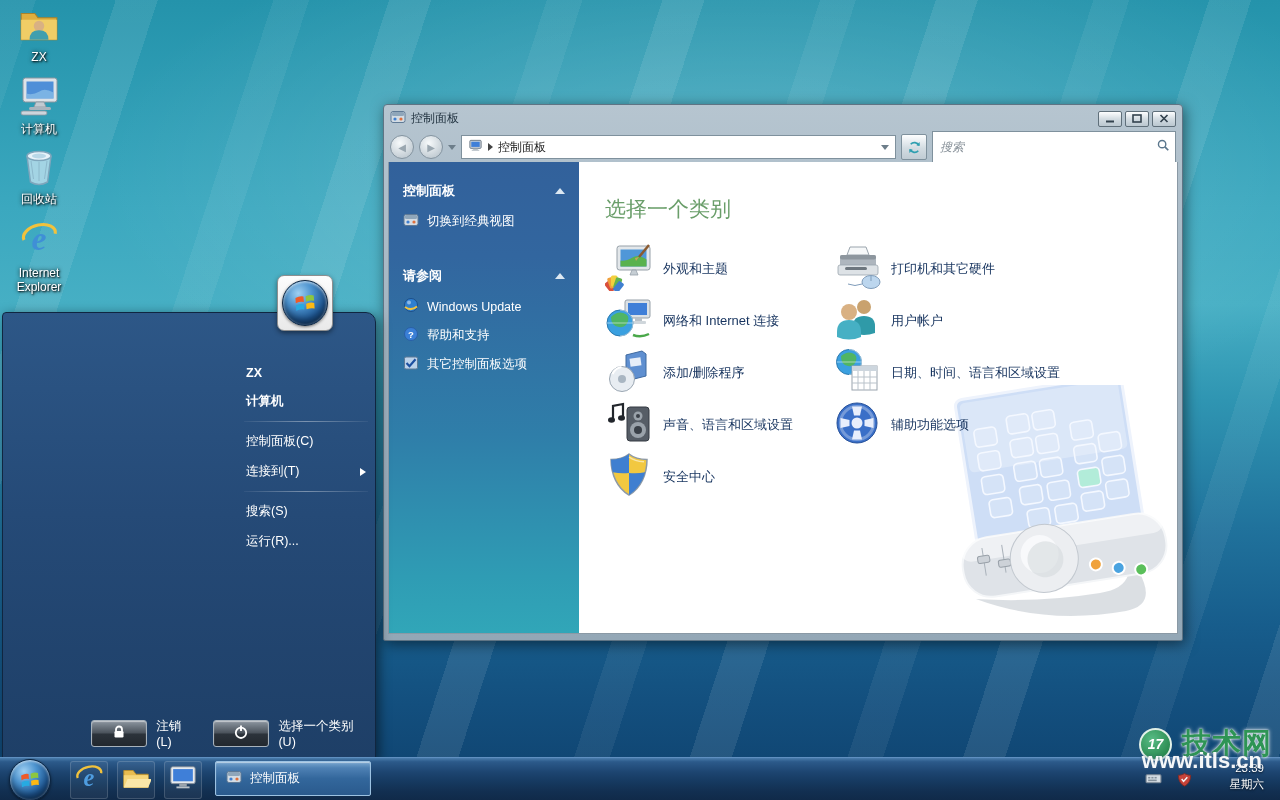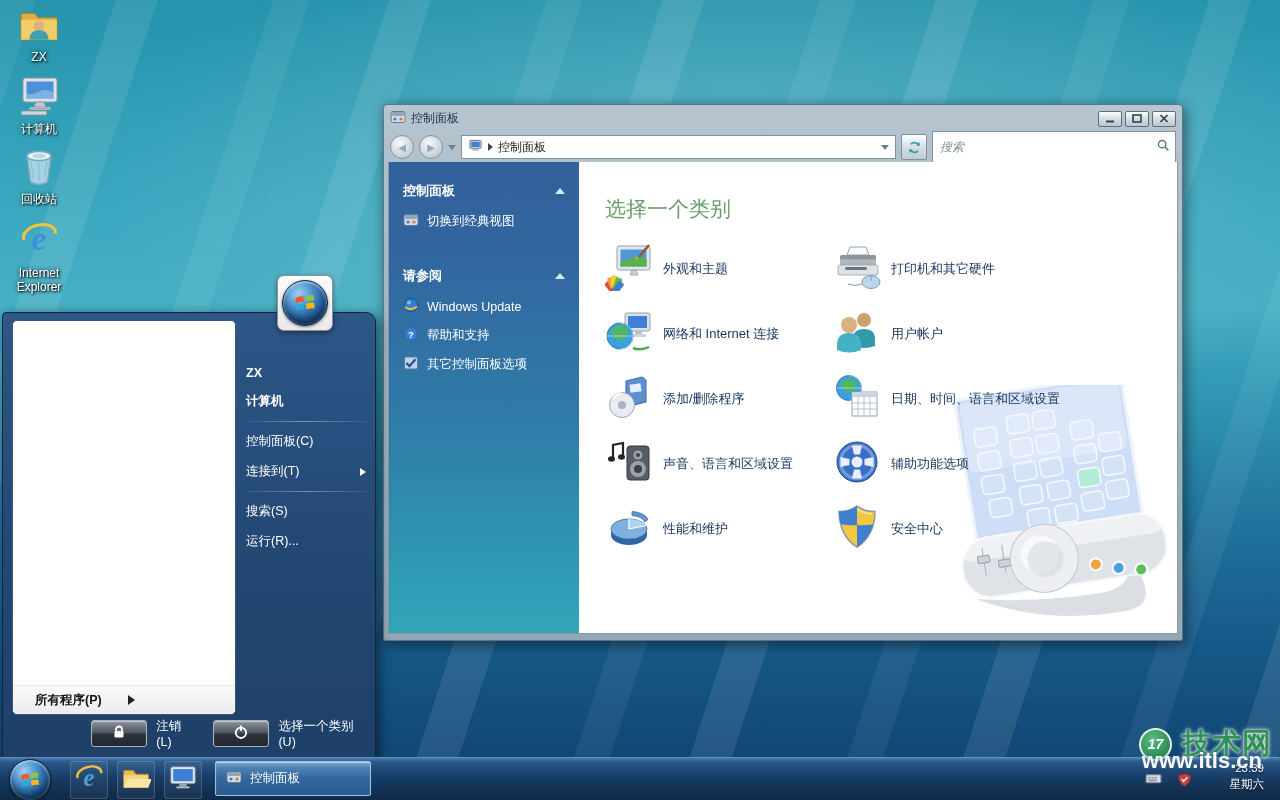--- a/index.html
+++ b/index.html
@@ -42,21 +42,21 @@
   .sidebar{width:190px;flex:none;background:linear-gradient(180deg,#32619b 0%,#32669f 20%,#2f7ea9 58%,#2f9cb4 88%,#31a6b8 100%);
     color:#fff;padding:16px 12px;box-sizing:border-box;}
   .sb-head{display:flex;align-items:center;justify-content:space-between;font-weight:bold;font-size:13px;margin:4px 2px 12px;cursor:pointer;}
   .sb-arrow{width:0;height:0;border-left:5px solid transparent;border-right:5px solid transparent;border-bottom:6px solid #dce8f2;}
   .sb-item{display:flex;align-items:center;gap:8px;font-size:12.5px;margin:10px 2px;cursor:pointer;white-space:nowrap;}
   .sb-gap{height:22px;}
 
   
   .main{flex:1;background:#fff;position:relative;padding:29px 0 0 26px;box-sizing:border-box;}
   .main-heading{font-size:21px;color:#6a9e6a;margin:4px 0 20px;font-weight:normal;}
-  .catgrid{display:grid;grid-template-columns:228px 1fr;row-gap:13px;position:relative;z-index:2;width:575px;}
+  .catgrid{display:grid;grid-template-columns:228px 1fr;position:relative;z-index:2;width:575px;}
   .cat{display:flex;align-items:center;gap:10px;cursor:pointer;}
   .cat-label{font-size:13px;color:#16335e;white-space:nowrap;}
   .device-art{position:absolute;right:6px;bottom:4px;z-index:1;pointer-events:none;}
 
   
   .startmenu{position:absolute;left:2px;top:312px;width:372px;height:445px;
     background:linear-gradient(180deg,#2d5787 0%,#254a77 45%,#1e3f67 100%);
     border:1px solid #102640;border-radius:4px 10px 0 0;box-shadow:3px 3px 12px rgba(0,0,0,.5);z-index:30;}
   .sm-white{position:absolute;left:9px;top:7px;width:222px;height:393px;background:#fff;border:1px solid #39567d;border-radius:5px;display:flex;flex-direction:column;}
   .sm-programs-area{flex:1;}
@@ -401,32 +401,20 @@
                     <path d="M19 7.5 h10 l-2 9 h-6 z"></path>
                     <path d="M19 40.5 h10 l-2 -9 h-6 z"></path>
                     <path d="M7.5 19 v10 l9 -2 v-6 z"></path>
                     <path d="M40.5 19 v10 l-9 -2 v-6 z"></path>
                   </g>
                 </svg>
             </span>
             <span class="cat-label">辅助功能选项</span>
           </div>
 
-          <div class="cat">
-            <span>
-              <svg width="48" height="48" viewBox="0 0 48 48">
-                  <path d="M6 26 a18 10 0 0 0 36 0 l0 6 a18 10 0 0 1 -36 0 z" fill="#2a66a8"></path>
-                  <ellipse cx="24" cy="26" rx="18" ry="10" fill="#7fb0e0" stroke="#4a7ab0"></ellipse>
-                  <path d="M24 26 L24 16 A18 10 0 0 1 41 22.5 Z" fill="#b0d2f0"></path>
-                  <path d="M24 26 L24 16 M24 26 L41 22.5" stroke="#fff" stroke-width="1.2" fill="none"></path>
-                  <path d="M27 12.5 l0 -4 a18 10 0 0 1 16 8 l-3.5 2.5 a14 7.5 0 0 0 -12.5 -6.5 z" fill="#5f96d0" stroke="#3f6aa0" stroke-width=".8"></path>
-                </svg>
-            </span>
-            <span class="cat-label">性能和维护</span>
-          </div>
 
           <div class="cat">
             <span>
               <svg width="48" height="48" viewBox="0 0 48 48">
                   <path d="M24 3 C29 7 36 8.5 42 8.5 C42 23 36 37 24 44 C12 37 6 23 6 8.5 C12 8.5 19 7 24 3 Z" fill="#f2c840" stroke="#8e9aa6" stroke-width="1.5"></path>
                   <path d="M24 3 C19 7 12 8.5 6 8.5 C6 13.5 6.7 17.5 7.8 21.3 Q16 23 24 22 L24 3 Z" fill="#3f7fd0"></path>
                   <path d="M24 22 Q32 23 40.2 21.3 C37.5 30.5 32.5 38.5 24 44 L24 22 Z" fill="#3f7fd0"></path>
                   <path d="M24 6 C28 9 33 10.5 39 10.8" stroke="rgba(255,255,255,.55)" fill="none" stroke-width="1.5"></path>
                 </svg>
             </span>
@@ -477,27 +465,20 @@
               <circle cx="184" cy="193" r="6" fill="#4aa3e0" stroke="#fff" stroke-width="2"></circle>
               <circle cx="206" cy="198" r="6" fill="#5abf5a" stroke="#fff" stroke-width="2"></circle>
             </g>
           </svg>
         </div>
       </div>
     </div>
   </div>
 
   <div class="startmenu">
-    <div class="sm-white">
-      <div class="sm-programs-area"></div>
-      <div class="sm-allprog">
-        <span>所有程序(P)</span>
-        <span class="fwd"></span>
-      </div>
-    </div>
     <div class="sm-right">
       <div class="sm-item bold">
           <span>ZX</span>
         </div>
       <div class="sm-item bold">
           <span>计算机</span>
         </div>
       <div class="sm-sep"></div>
       <div class="sm-item">
           <span>控制面板(C)</span>

